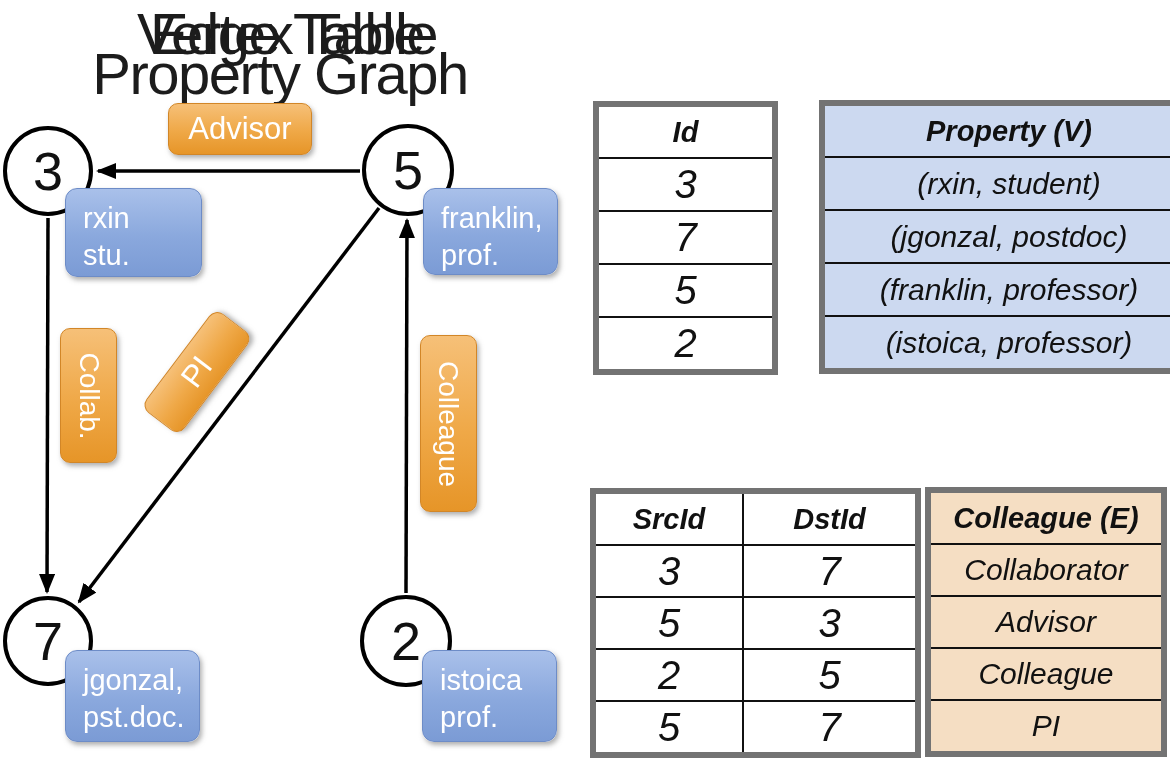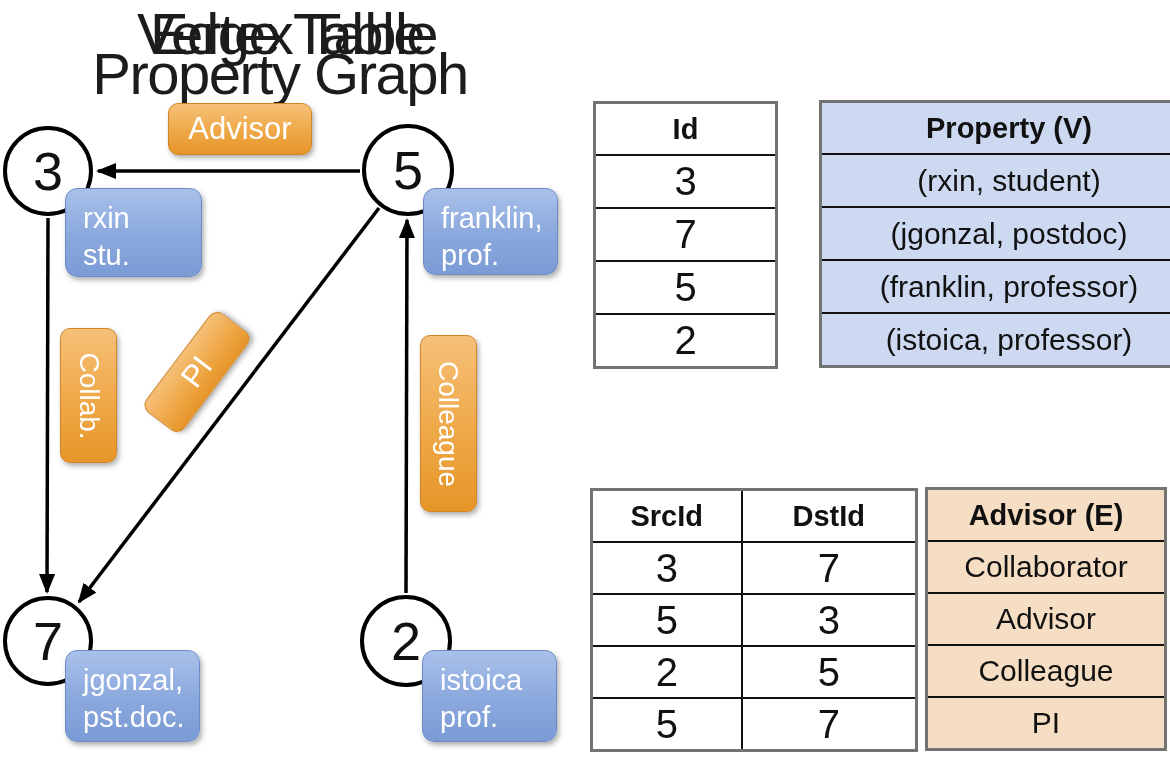--- a/index.html
+++ b/index.html
@@ -36,21 +36,21 @@
   .vlabel {
     position:absolute; border-radius:12px; box-sizing:border-box;
     background:linear-gradient(180deg,#a9c0ea 0%,#8aa8dd 55%,#7b9bd5 100%);
     border:1px solid #6d8cc7; box-shadow:2px 3px 5px rgba(110,110,110,0.55);
     color:#fff; font-size:29px; line-height:37px; padding:11px 8px 0 17px; z-index:3;
   }
 
   
   table.dtable {
     position:absolute; border-collapse:collapse; table-layout:fixed;
-    border:3px solid #737373; background:#fff;
+    border:6px solid #737373; background:#fff;font-style:italic;
   }
   table.dtable th, table.dtable td {
     border:2px solid #111; text-align:center; vertical-align:middle; padding:0;
     font-family:"Liberation Sans", sans-serif; color:#111; overflow:hidden; white-space:nowrap;
   }
   table.dtable th { font-size:29px; font-weight:bold; height:50px; }
   #vt-id   { left:593px; top:101px; width:185px; }
   #vt-id td { font-size:40px; height:51px; font-weight:normal; }
   #vt-prop { left:787px; top:100px; width:380px; background:#ccd9f0;margin-left:32px; }
   #vt-prop th { background:#ccd9f0; }
@@ -190,21 +190,21 @@
         <tr>
           <td>5</td>
           <td>7</td>
         </tr>
       </tbody>
   </table>
 
   <table class="dtable" id="et-prop">
     <thead>
       <tr>
-        <th>Advisor (E)</th>
+        <th>Colleague (E)</th>
       </tr>
     </thead>
     <tbody id="et-prop-body">
         <tr>
           <td>Collaborator</td>
         </tr>
         <tr>
           <td>Advisor</td>
         </tr>
         <tr>

